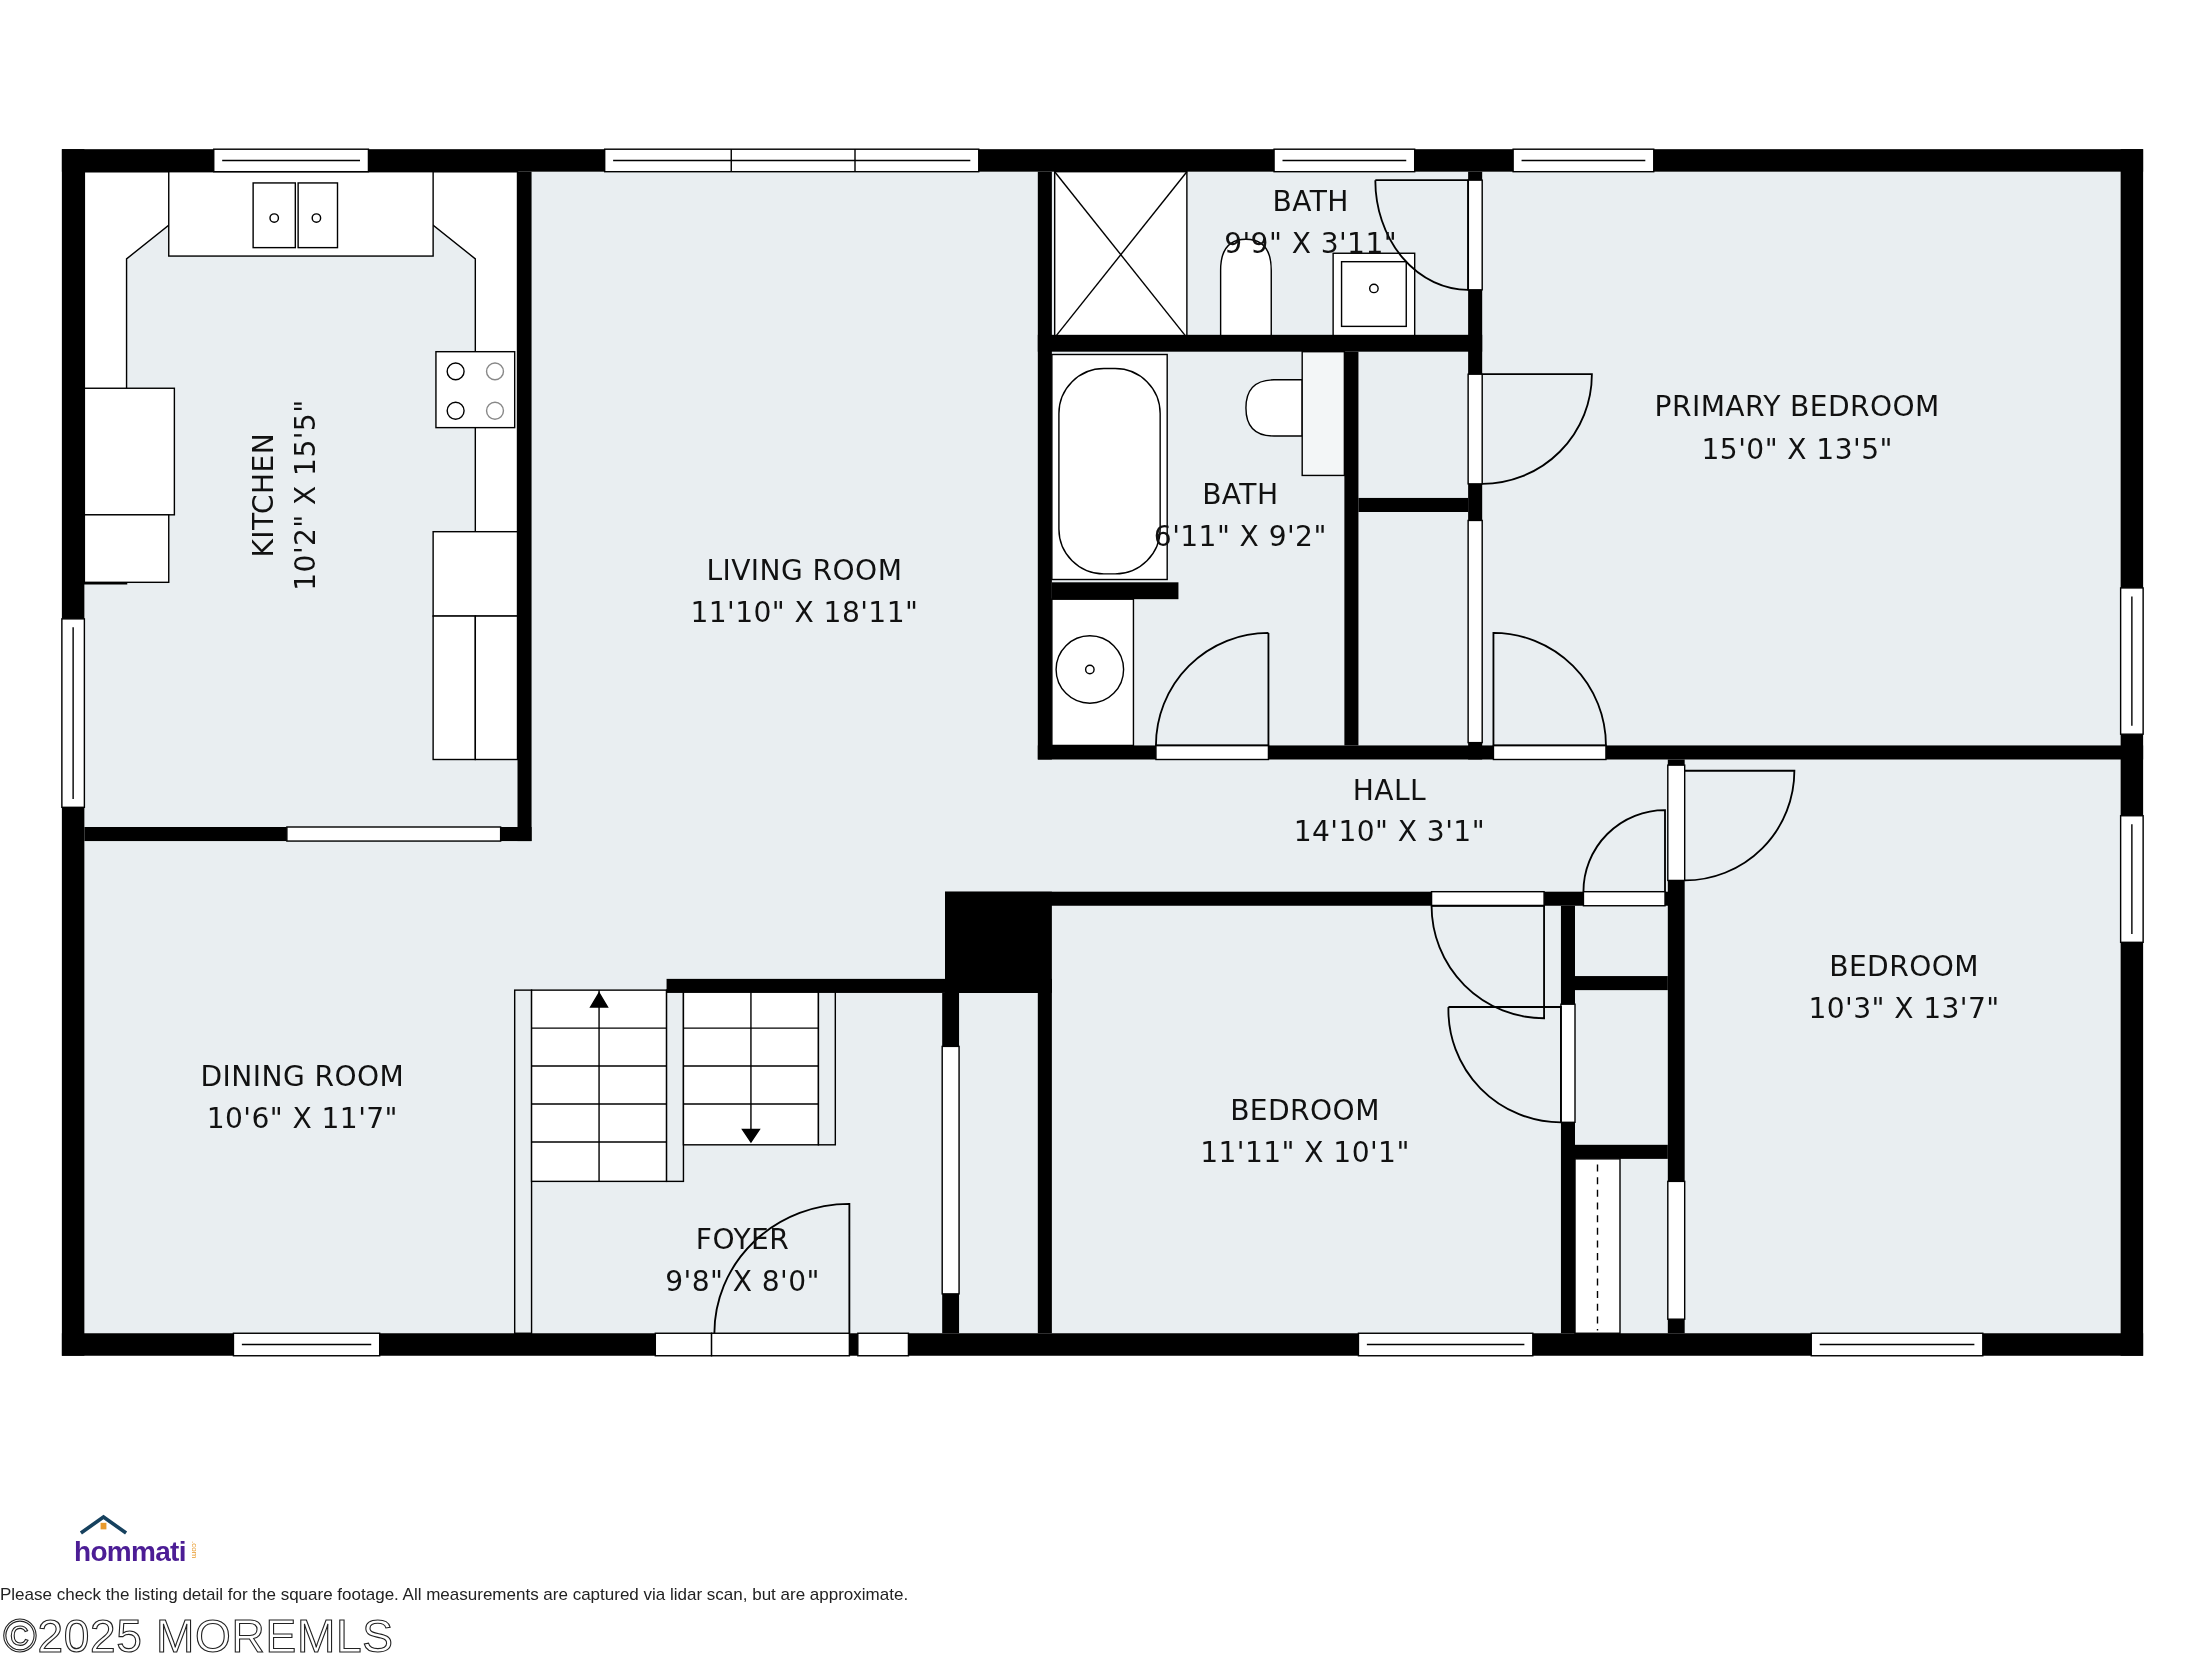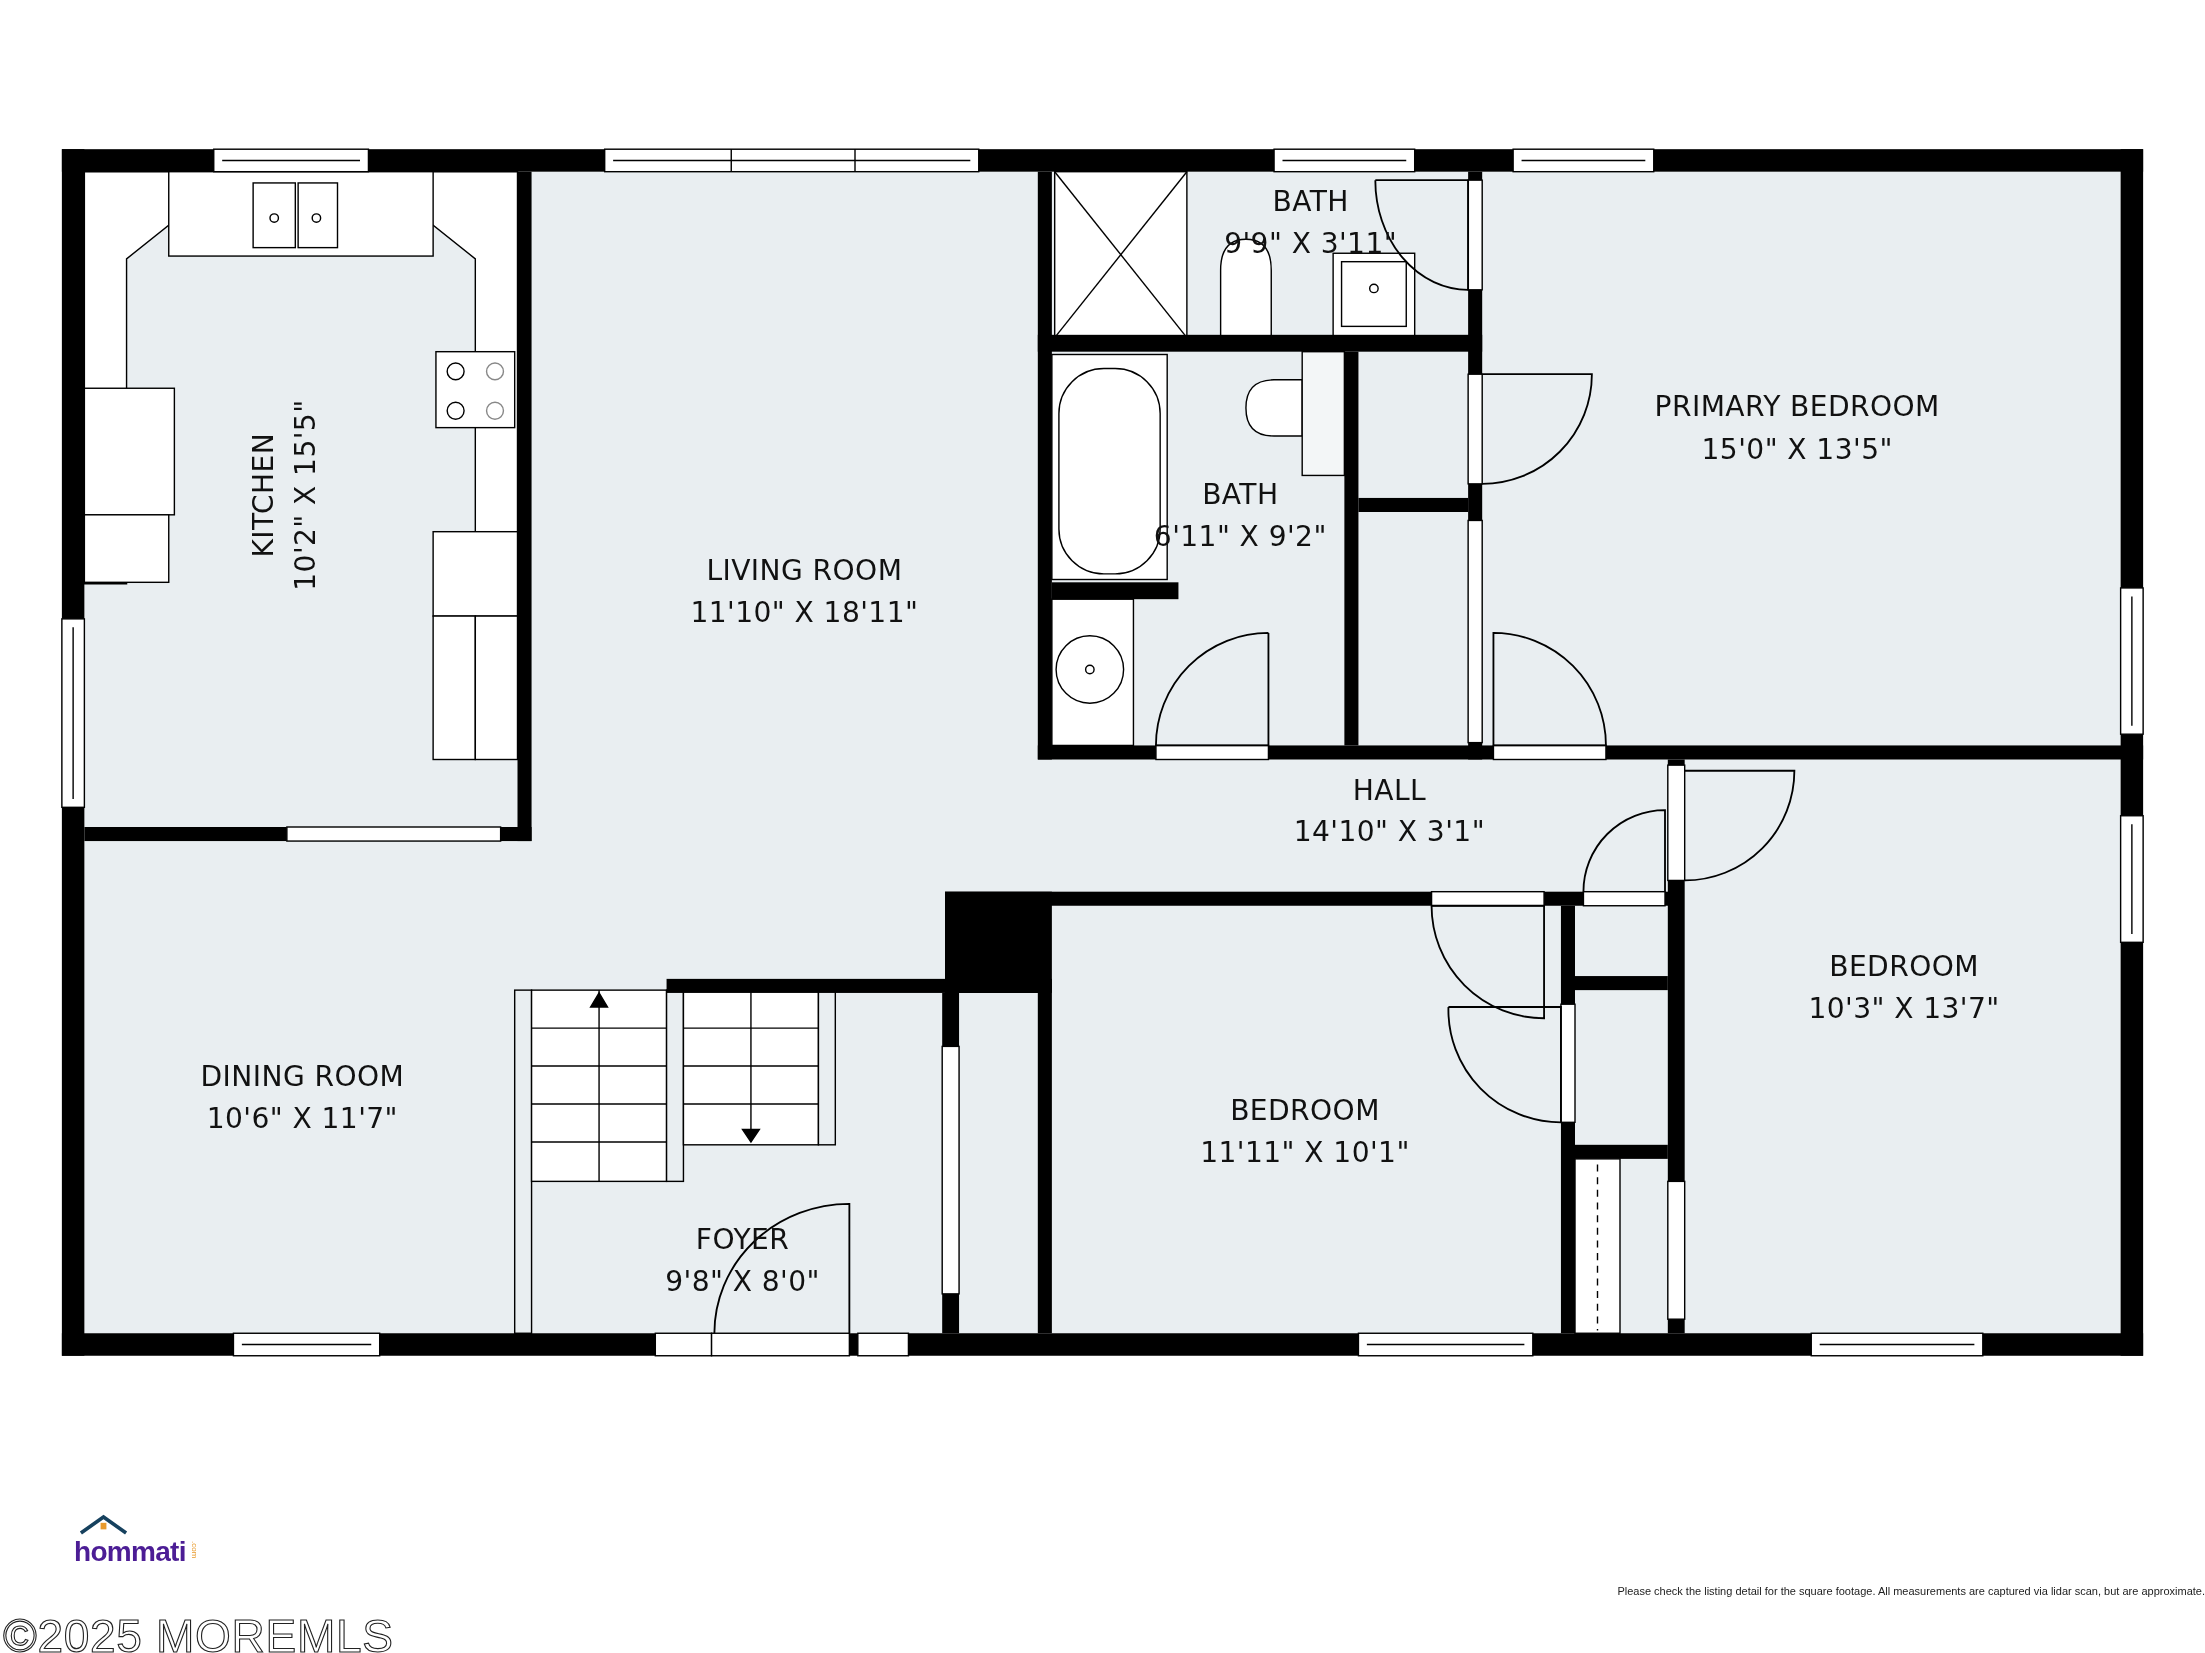--- a/index.html
+++ b/index.html
@@ -1,19 +1,19 @@
 <!DOCTYPE html>
 <html style="font-size:11.8px"><head>
 <meta charset="utf-8">
 <style>
   html, body { margin: 0; padding: 0; background: #ffffff; }
   body { width: 2205px; height: 1654px; overflow: hidden; position: relative; font-family: "DejaVu Sans", sans-serif; }
   #plan { position: absolute; left: 0; top: 0; width: 2205px; height: 1654px; }
   .room-label { font-family: "DejaVu Sans", sans-serif; font-size: 20px; fill: #111; text-anchor: middle; letter-spacing: 0.3px; }
-  .footer-note { position: absolute; left: 0; width: 2205px; top: 1585px; text-align: right; font-family: "Liberation Sans", sans-serif; font-size: 11px; color: #222; }
+  .footer-note { position: absolute; left: 0; width: 2205px; top: 1585px; text-align: left; font-family: "Liberation Sans", sans-serif; font-size: 17px; color: #222; }
   .copyright { position: absolute; left: 2.9px; top: 1613px; font-family: "Liberation Sans", sans-serif; font-size: 46px; color: #fff; -webkit-text-stroke: 1.1px #222; letter-spacing: 0.7px; line-height: 1; }
   .logo { position: absolute; left: 74px; top: 1514px; width: 132px; height: 55px; }
   .logo-text { position: absolute; left: 0; top: 22px; font-family: "Liberation Sans", sans-serif; font-weight: bold; font-size: 28px; color: #4c1d95; letter-spacing: -0.7px; }
   .logo-com { position: absolute; left: 125px; top: 26.5px; font-family: "Liberation Sans", sans-serif; font-size: 8px; color: #e89a2c; transform: rotate(90deg); transform-origin: left top; }
 </style>
 </head>
 <body>
 
 <svg id="plan" viewBox="0 0 1568 1176" xmlns="http://www.w3.org/2000/svg">
 

